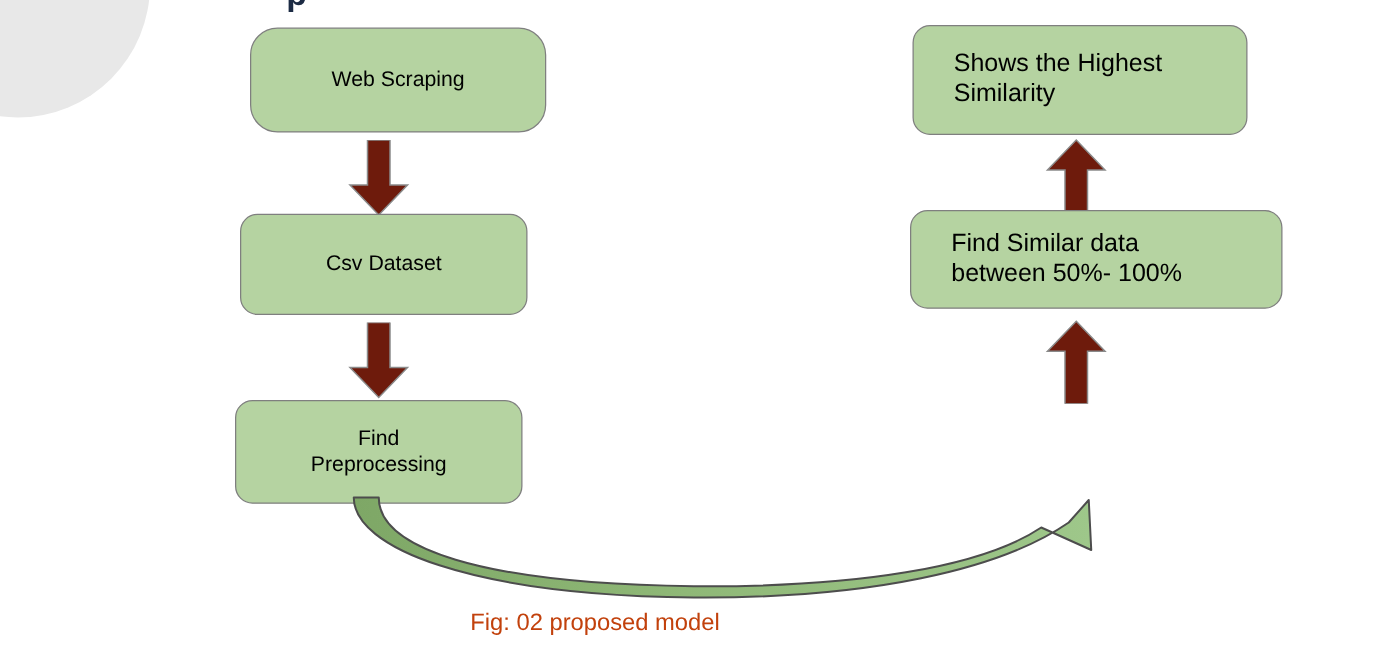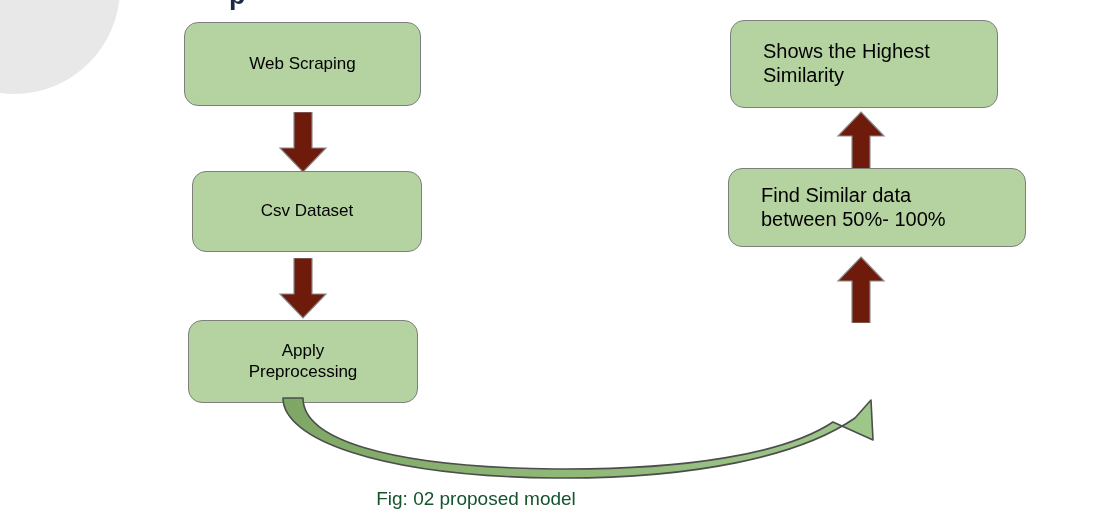--- a/index.html
+++ b/index.html
@@ -61,21 +61,21 @@
   .node.center .label {
     text-align: center;
     font-size: 17px;
   }
   .node.left .label {
     text-align: left;
     padding-left: 32px;
     font-size: 20px;
   }
 
-  .n-web      { left: 184px; top: 22px;  width: 237px; height: 84px; }
+  .n-web      { left: 200px; top: 22px;  width: 237px; height: 84px; border-radius: 22px; }
   .n-csv      { left: 192px; top: 171px; width: 230px; height: 81px; }
   .n-prep     { left: 188px; top: 320px; width: 230px; height: 83px; }
   .n-shows    { left: 730px; top: 20px;  width: 268px; height: 88px; }
   .n-find     { left: 728px; top: 168px; width: 298px; height: 79px; }
   .n-apply    { left: 730px; top: 321px; width: 268px; height: 82px; }
 
   
   .block-arrow {
     position: absolute;
     overflow: visible;
@@ -95,21 +95,21 @@
     overflow: visible;
   }
 
   .caption {
     position: absolute;
     left: 0;
     top: 488px;
     width: 952px;
     text-align: center;
     font-size: 19px;
-    color: #14532d;
+    color: #c2410c;
   }
 </style>
 </head>
 <body>
 
 <div id="canvas">
 
   <div class="watermark">
     
   </div>
@@ -130,21 +130,21 @@
     <div class="label">Csv Dataset</div>
   </div>
 
   <div class="block-arrow a-down2">
     <svg width="62" height="62" viewBox="0 0 62 62" xmlns="http://www.w3.org/2000/svg">
       <polygon points="22,0 40,0 40,36 54,36 31,60 8,36 22,36" fill="#6e1b0c" stroke="#8a8a8a" stroke-width="1.2"></polygon>
     </svg>
   </div>
 
   <div class="node center n-prep">
-    <div class="label">Apply
+    <div class="label">Find
 Preprocessing</div>
   </div>
 
   <div class="node left n-shows">
     <div class="label">Shows the Highest
 Similarity</div>
   </div>
 
   <div class="block-arrow a-up1">
     <svg width="62" height="62" viewBox="0 0 62 62" xmlns="http://www.w3.org/2000/svg">

